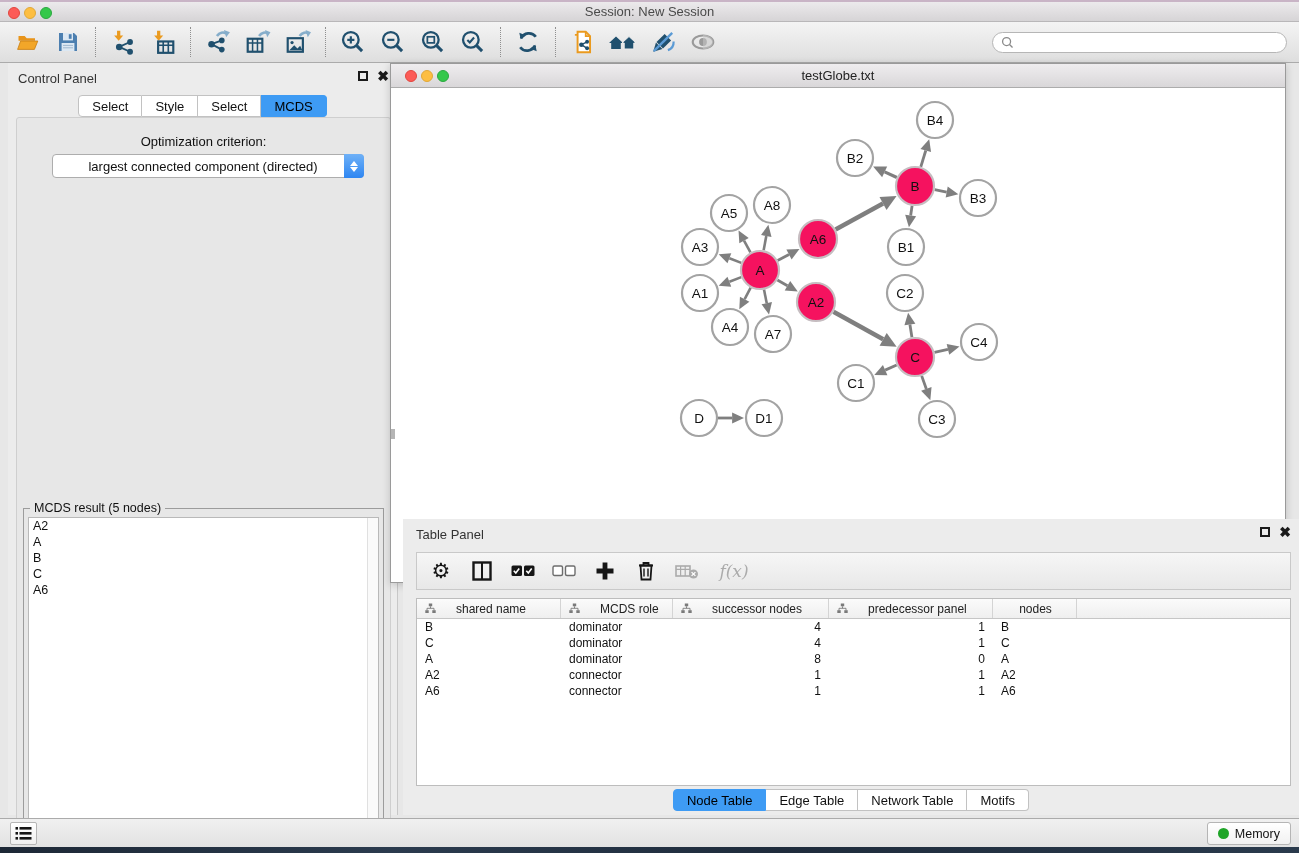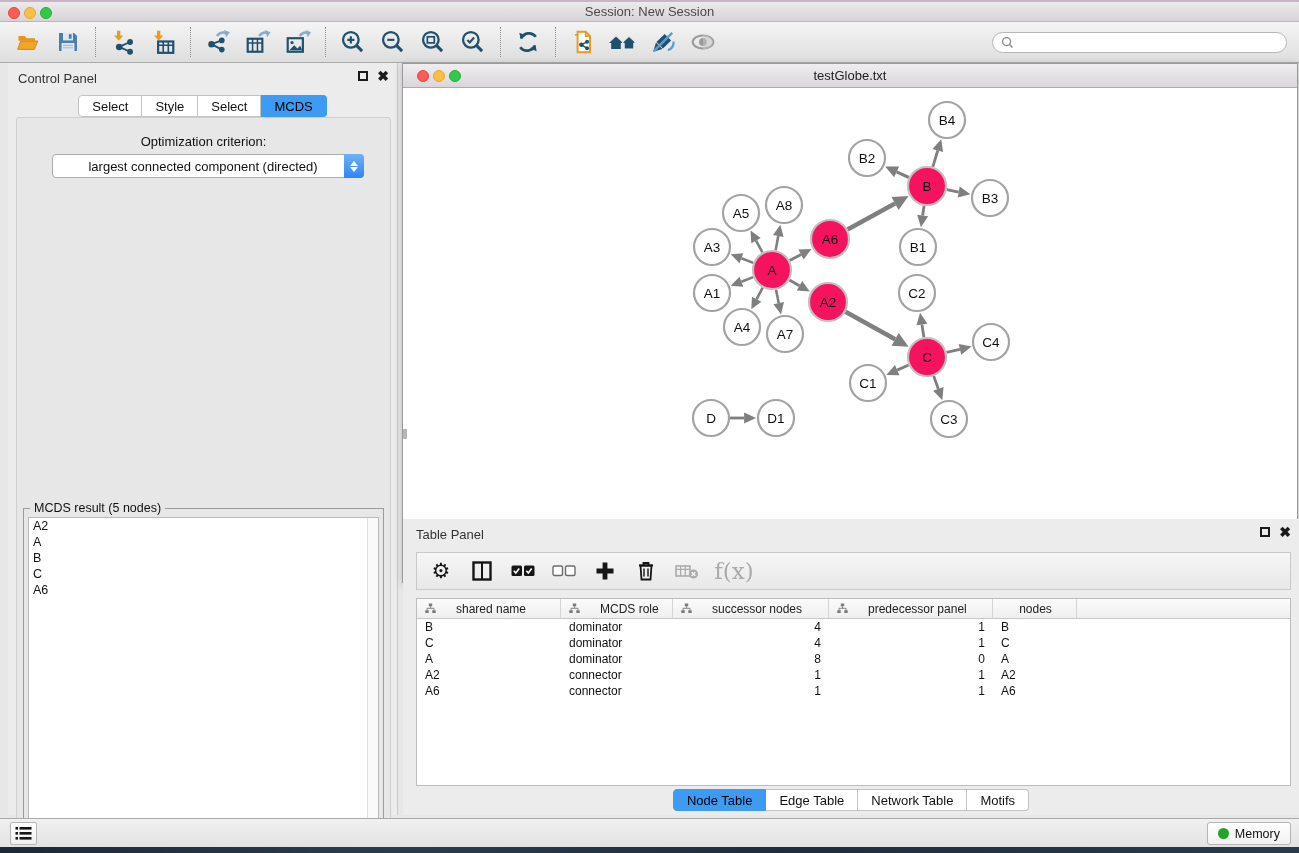--- a/index.html
+++ b/index.html
@@ -70,34 +70,34 @@
   .result-list .scroll { position:absolute; right:0; top:0; bottom:0; width:11px; background:#FAFAFA; border-left:1px solid #E0E0E0; }
   .result-item { font-size:12.5px; line-height:16px; padding-left:4px; color:#111; }
 
   
   .inwin { position:absolute; background:#fff; border:1px solid #9A9A9A; box-shadow:0 2px 8px rgba(0,0,0,0.18); }
   .inwin .wtitle { position:relative; height:24px; background:linear-gradient(#EFEDEF,#D9D7D9); border-bottom:1px solid #ACACAC; }
   .inwin .wtitle .wtext { position:absolute; left:0; right:0; top:4px; text-align:center; font-size:13px; color:#222; }
   .inwin .tl { top:6px; }
   .inwin .tl.red { left:14px; } .inwin .tl.yellow { left:30px; } .inwin .tl.green { left:46px; }
 
-  .network-window { left:402px; top:0; width:896px; height:520px; }
+  .network-window { left:390px; top:0; width:896px; height:520px; }
   .net-canvas { position:absolute; left:0; top:24px; width:894px; height:426px; background:#fff; }
   .scrollmark-v { position:absolute; left:0; top:365px; width:4px; height:10px; background:#B5B5B5; }
   .scrollmark-h { position:absolute; left:444px; bottom:1px; width:10px; height:4px; background:#B5B5B5; }
   .resize-grip { position:absolute; right:1px; bottom:1px; width:13px; height:13px;
     background:repeating-linear-gradient(135deg, transparent 0 3px, #ABABAB 3px 4.5px); }
 
   
   .table-panel { position:absolute; left:403px; top:456px; width:896px; height:296px; background:#ECECEC; }
   .tp-toolbar { position:absolute; left:13px; top:33px; width:875px; height:38px; background:linear-gradient(#F6F6F6,#E8E8E8);
     border:1px solid #C9C9C9; display:flex; align-items:center; padding-left:12px; gap:17px; }
   .tp-ico { display:flex; align-items:center; justify-content:center; width:24px; height:26px; }
   .gear-glyph { font-size:21px; color:#161616; line-height:22px; }
-  .fx { font-family:"DejaVu Serif", serif; font-size:23px; color:#ABABAB; }
+  .fx { font-family:"DejaVu Serif", serif; font-style:italic; font-size:17px; color:#ABABAB; }
 
   .table-area { position:absolute; left:13px; top:79px; width:875px; height:188px; background:#fff; border:1px solid #BDBDBD; }
   .thead { display:flex; height:20px; background:linear-gradient(#FBFBFB,#EFEFEF); border-bottom:1px solid #C6C6C6; }
   .th { display:flex; align-items:center; font-size:12px; color:#222; border-right:1px solid #D4D4D4; padding:0 6px 0 8px; gap:20px; }
   .th.center { justify-content:center; }
   .trow { display:flex; height:16px; align-items:center; }
   .td { font-size:12px; color:#111; padding:0 8px; white-space:nowrap; }
   .td.r { text-align:right; }
 
   .tp-tabs-row { position:absolute; left:0; width:896px; top:270px; text-align:center; }

